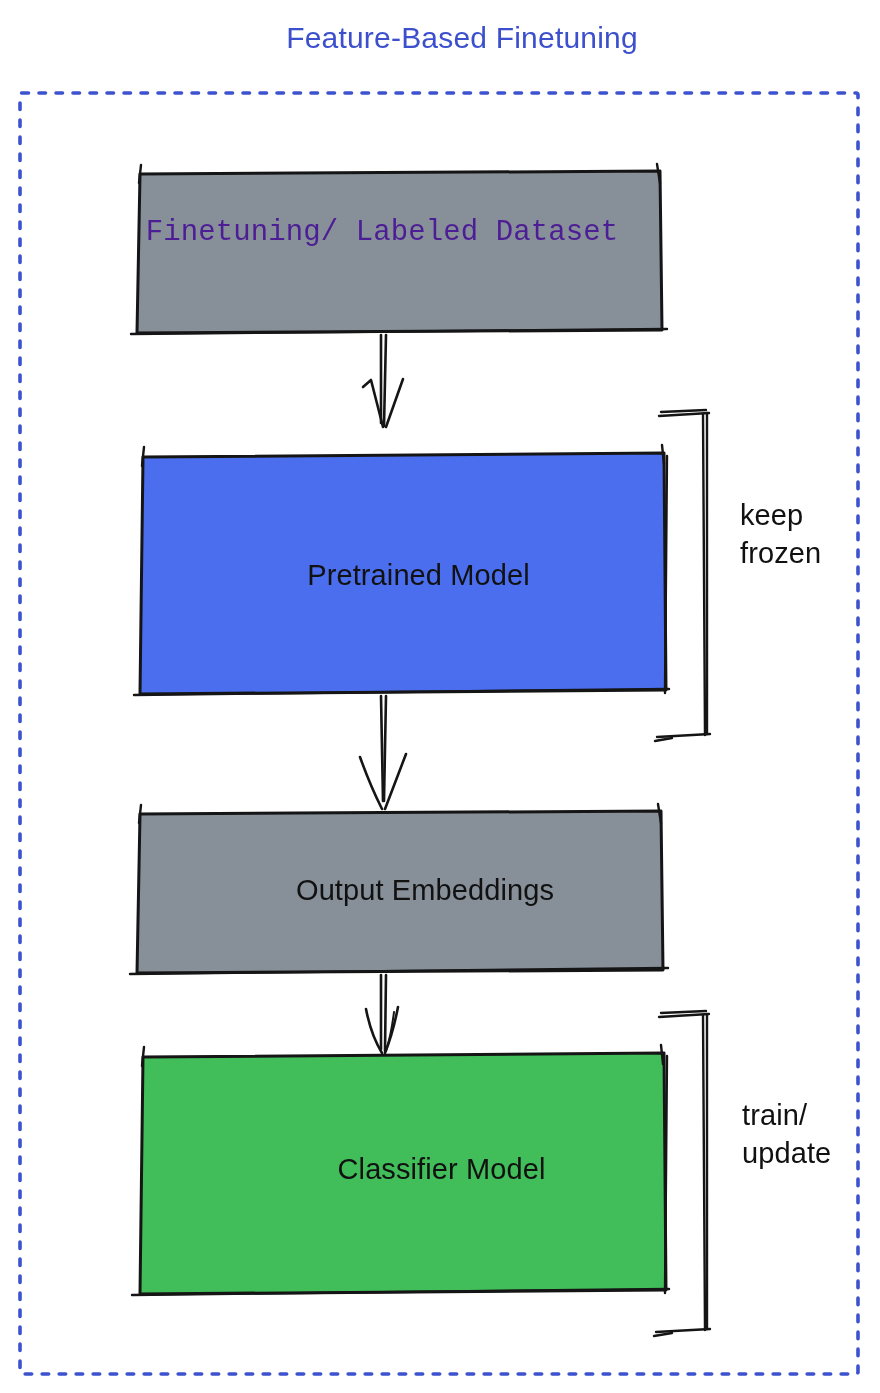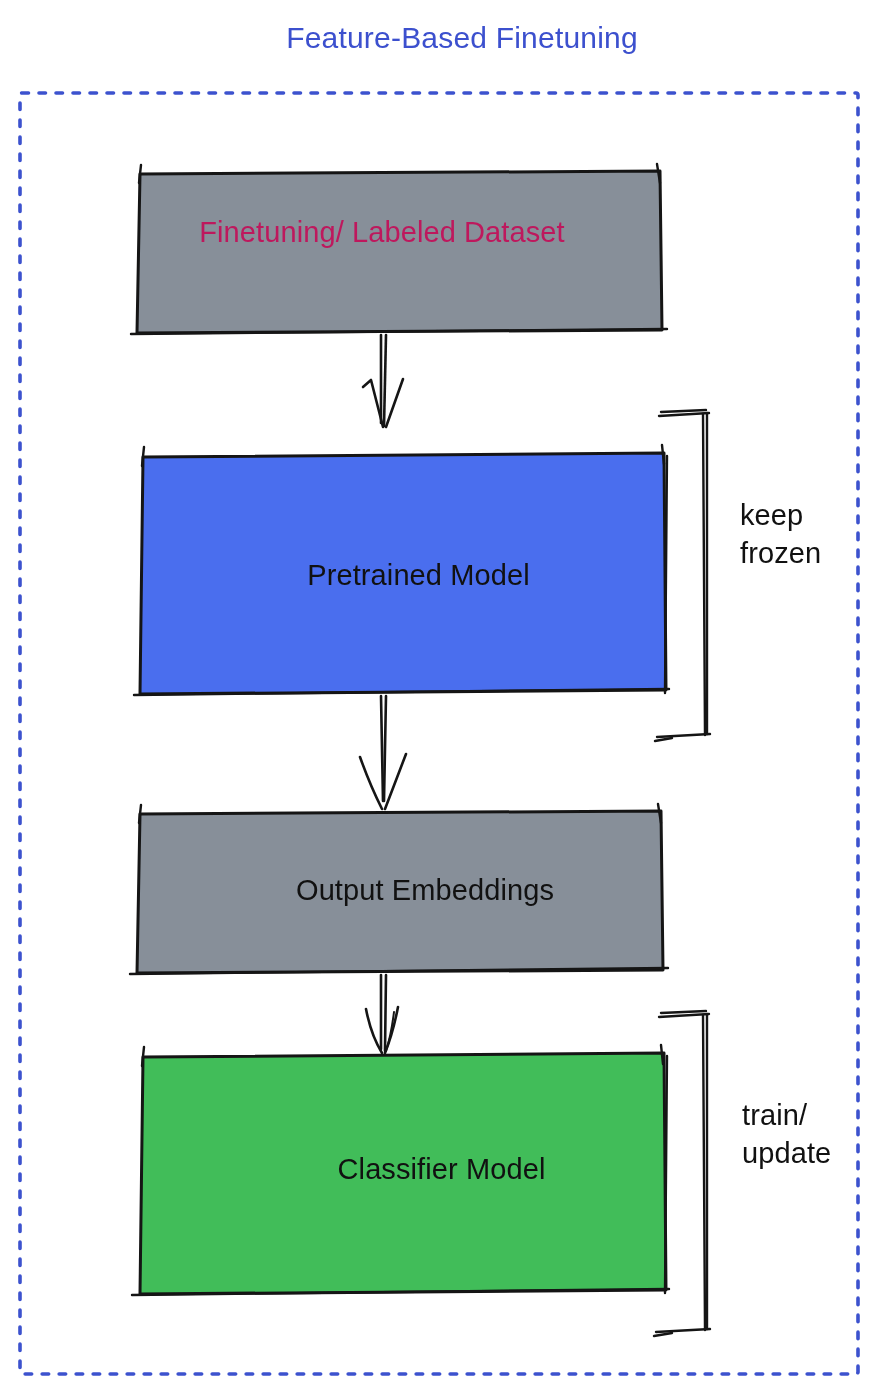--- a/index.html
+++ b/index.html
@@ -111,21 +111,21 @@
         <path d="M707,1014 L707,1329"></path>
         <path d="M656,1332 L710,1329"></path>
         <path d="M654,1336 L672,1333"></path>
       </g>
     </g>
   </svg>
 
   <div class="title" style="color: rgb(60, 80, 206);">Feature-Based Finetuning</div>
 
   <div class="node-label nl-1">
-    <span style="color: #be185d;">Finetuning/ Labeled Dataset</span>
+    <span style="color: #4c1d95; font-family: Liberation Mono, monospace;">Finetuning/ Labeled Dataset</span>
   </div>
   <div class="node-label nl-2">
     <span style="color: rgb(17, 17, 17); margin-left: 26px;">Pretrained Model</span>
   </div>
   <div class="node-label nl-3">
     <span style="color: rgb(17, 17, 17);">Output Embeddings</span>
   </div>
   <div class="node-label nl-4">
     <span style="color: rgb(17, 17, 17);">Classifier Model</span>
   </div>

